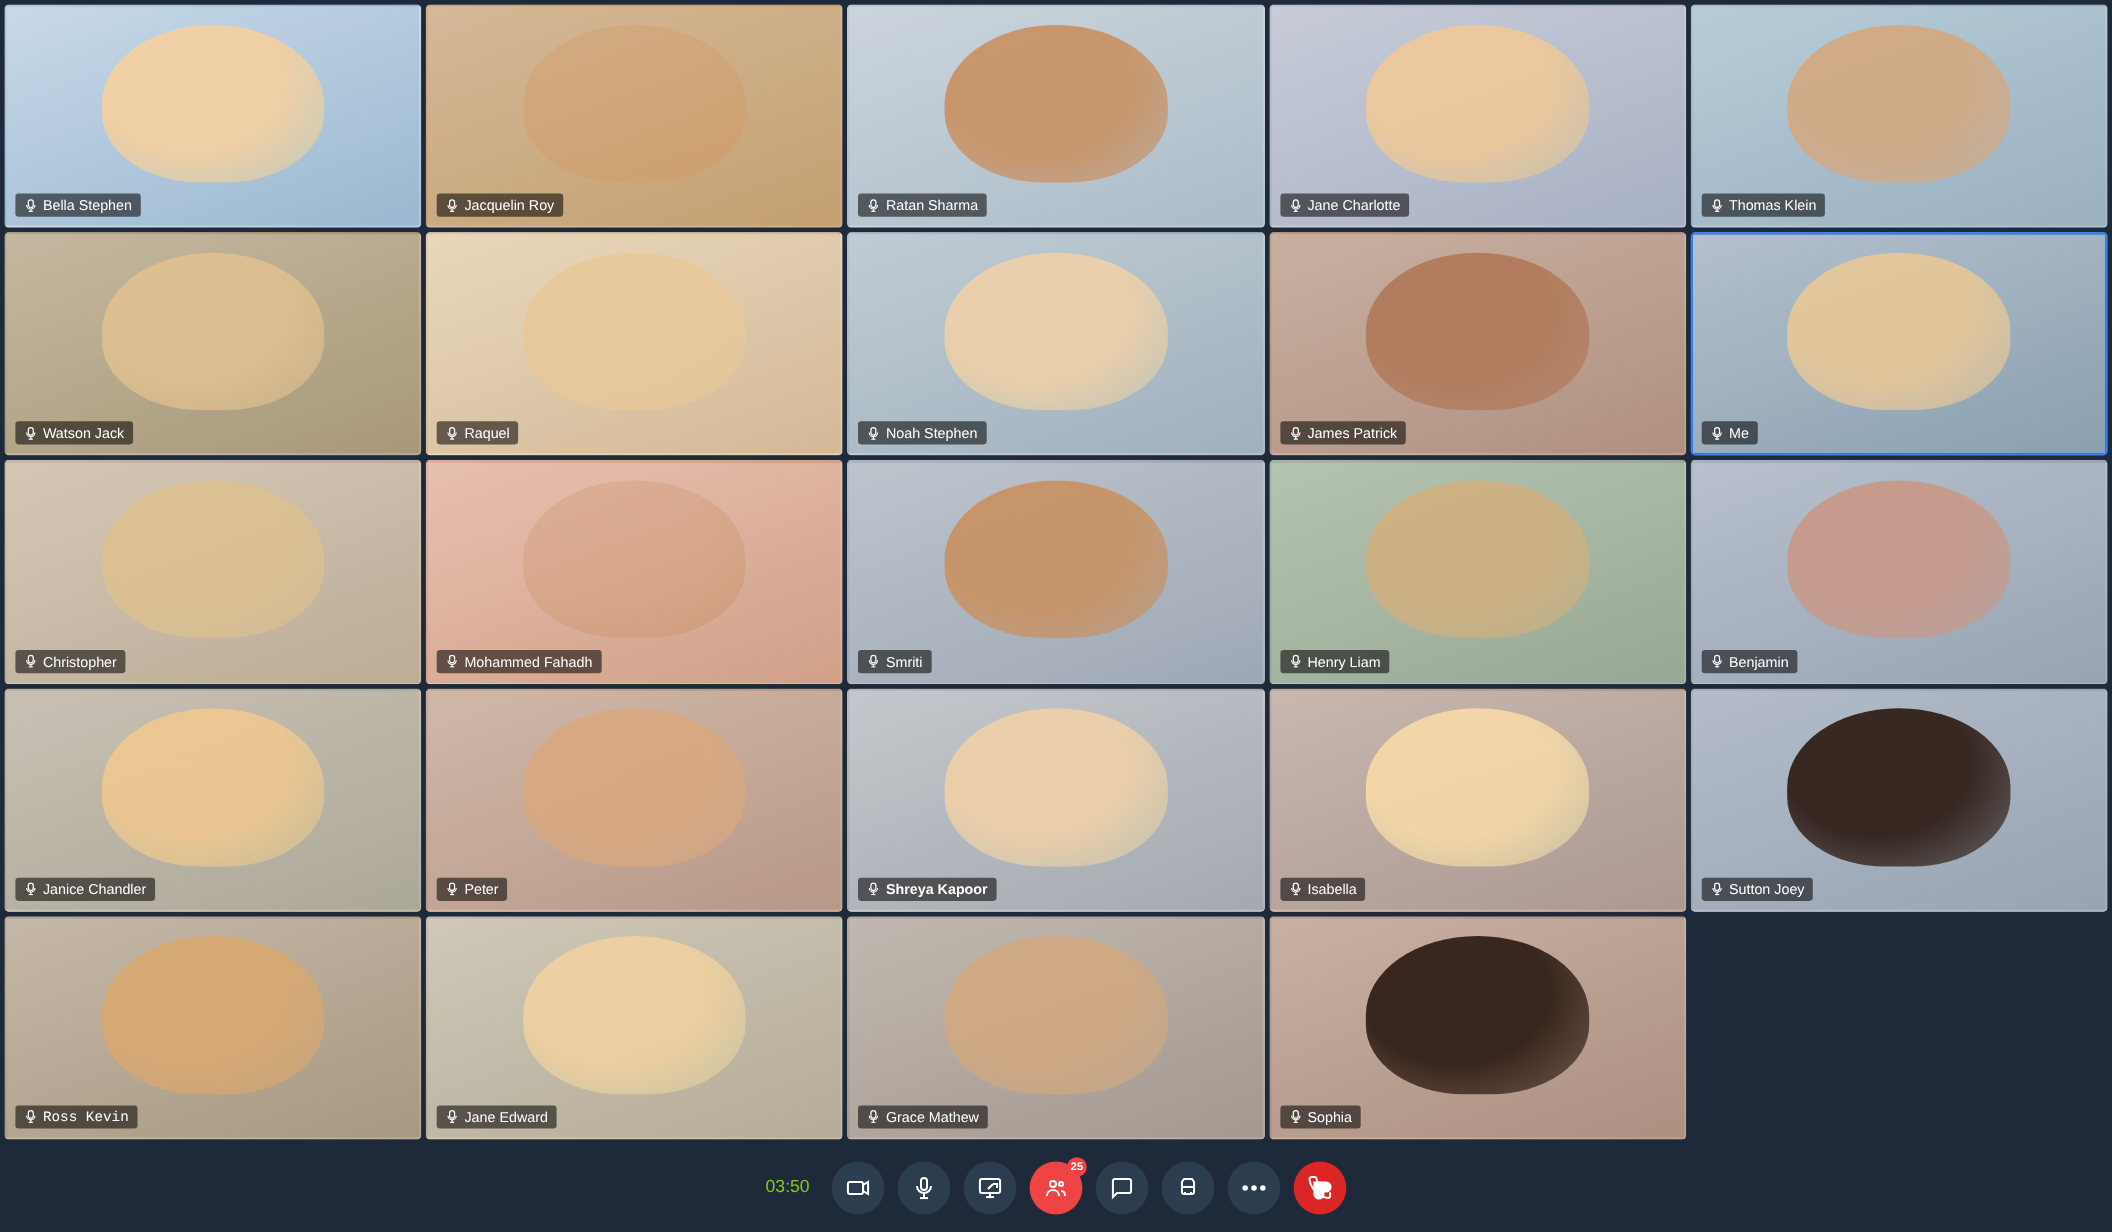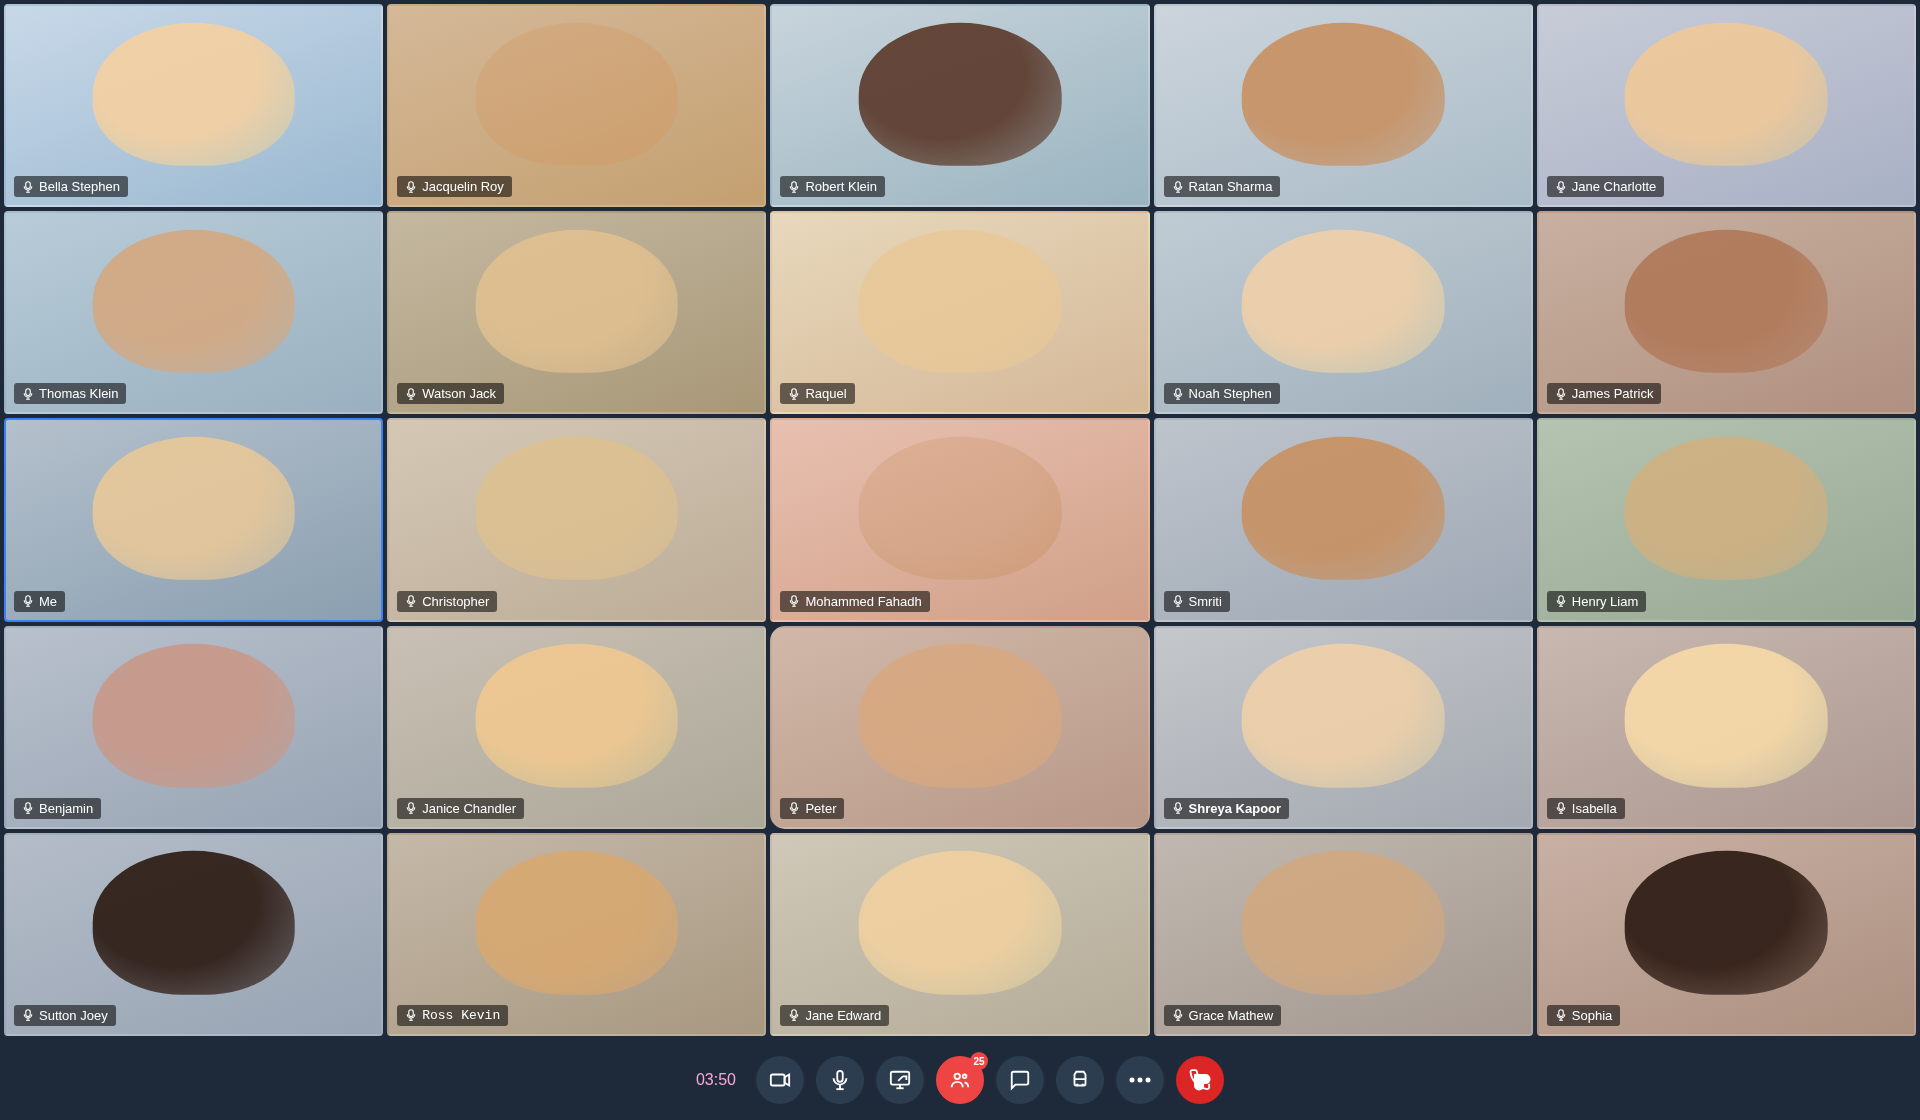--- a/index.html
+++ b/index.html
@@ -57,21 +57,21 @@
     }
     .toolbar {
       height: 80px;
       background: #1e2a3a;
       display: flex;
       align-items: center;
       justify-content: center;
       gap: 12px;
     }
     .timer-display {
-      color: #f9a8d4;
+      color: #84cc16;
       font-size: 16px;
       font-weight: 500;
       margin-right: 8px;
     }
     .toolbar-btn {
       width: 48px;
       height: 48px;
       border-radius: 50%;
       background: #2d3d50;
       border: none;
@@ -127,32 +127,20 @@
       <div class="name-label">
         <svg class="mic-icon-small" viewBox="0 0 12 16" fill="none" stroke="white" stroke-width="1.5">
           <rect x="3" y="1" width="6" height="9" rx="3"></rect>
           <path d="M1 7a5 5 0 0 0 10 0"></path>
           <line x1="6" y1="12" x2="6" y2="15"></line>
           <line x1="3.5" y1="15" x2="8.5" y2="15"></line>
         </svg>
         <span>Jacquelin Roy</span>
       </div>
     </div>
-    <div class="video-tile" style="background: linear-gradient(160deg, rgb(200, 212, 220) 0%, rgb(154, 180, 192) 100%);">
-      <div style="position: absolute; top: 50%; left: 50%; transform: translate(-50%, -58%); width: 54%; height: 72%; border-radius: 50% 50% 44% 44%; background: radial-gradient(at 40% 35%, rgb(90, 56, 40) 50%, rgba(90, 56, 40, 0.533) 100%); opacity: 0.9;"></div>
-      <div class="name-label">
-        <svg class="mic-icon-small" viewBox="0 0 12 16" fill="none" stroke="white" stroke-width="1.5">
-          <rect x="3" y="1" width="6" height="9" rx="3"></rect>
-          <path d="M1 7a5 5 0 0 0 10 0"></path>
-          <line x1="6" y1="12" x2="6" y2="15"></line>
-          <line x1="3.5" y1="15" x2="8.5" y2="15"></line>
-        </svg>
-        <span>Robert Klein</span>
-      </div>
-    </div>
     <div class="video-tile" style="background: linear-gradient(160deg, rgb(204, 212, 220) 0%, rgb(170, 188, 200) 100%);">
       <div style="position: absolute; top: 50%; left: 50%; transform: translate(-50%, -58%); width: 54%; height: 72%; border-radius: 50% 50% 44% 44%; background: radial-gradient(at 40% 35%, rgb(200, 144, 96) 50%, rgba(200, 144, 96, 0.533) 100%); opacity: 0.9;"></div>
       <div class="name-label">
         <svg class="mic-icon-small" viewBox="0 0 12 16" fill="none" stroke="white" stroke-width="1.5">
           <rect x="3" y="1" width="6" height="9" rx="3"></rect>
           <path d="M1 7a5 5 0 0 0 10 0"></path>
           <line x1="6" y1="12" x2="6" y2="15"></line>
           <line x1="3.5" y1="15" x2="8.5" y2="15"></line>
         </svg>
         <span>Ratan Sharma</span>
@@ -307,21 +295,21 @@
       <div class="name-label">
         <svg class="mic-icon-small" viewBox="0 0 12 16" fill="none" stroke="white" stroke-width="1.5">
           <rect x="3" y="1" width="6" height="9" rx="3"></rect>
           <path d="M1 7a5 5 0 0 0 10 0"></path>
           <line x1="6" y1="12" x2="6" y2="15"></line>
           <line x1="3.5" y1="15" x2="8.5" y2="15"></line>
         </svg>
         <span>Janice Chandler</span>
       </div>
     </div>
-    <div class="video-tile" style="background: linear-gradient(160deg, rgb(208, 184, 168) 0%, rgb(184, 152, 136) 100%); border-radius: 15px;">
+    <div class="video-tile" style="background: linear-gradient(160deg, rgb(208, 184, 168) 0%, rgb(184, 152, 136) 100%);">
       <div style="position: absolute; top: 50%; left: 50%; transform: translate(-50%, -58%); width: 54%; height: 72%; border-radius: 50% 50% 44% 44%; background: radial-gradient(at 40% 35%, rgb(216, 168, 128) 50%, rgba(216, 168, 128, 0.533) 100%); opacity: 0.9;"></div>
       <div class="name-label">
         <svg class="mic-icon-small" viewBox="0 0 12 16" fill="none" stroke="white" stroke-width="1.5">
           <rect x="3" y="1" width="6" height="9" rx="3"></rect>
           <path d="M1 7a5 5 0 0 0 10 0"></path>
           <line x1="6" y1="12" x2="6" y2="15"></line>
           <line x1="3.5" y1="15" x2="8.5" y2="15"></line>
         </svg>
         <span>Peter</span>
       </div>

